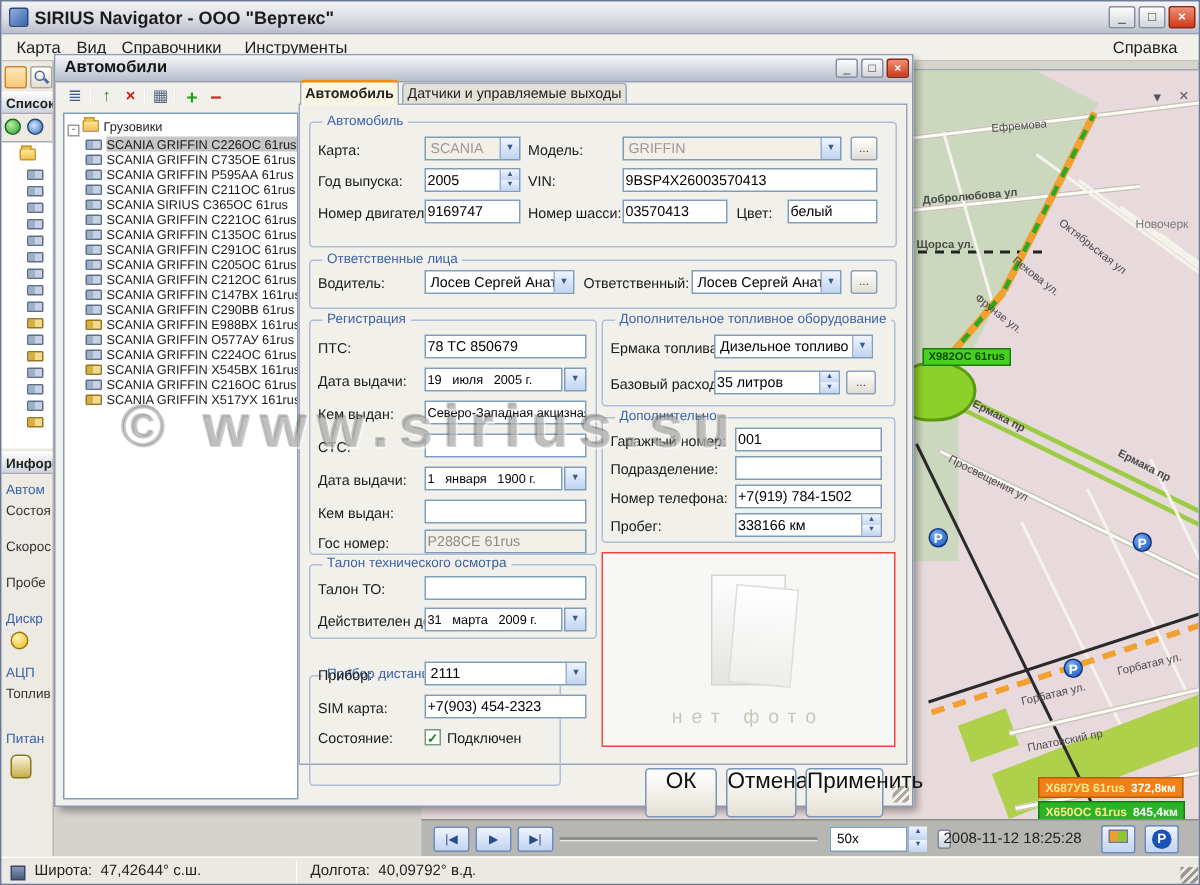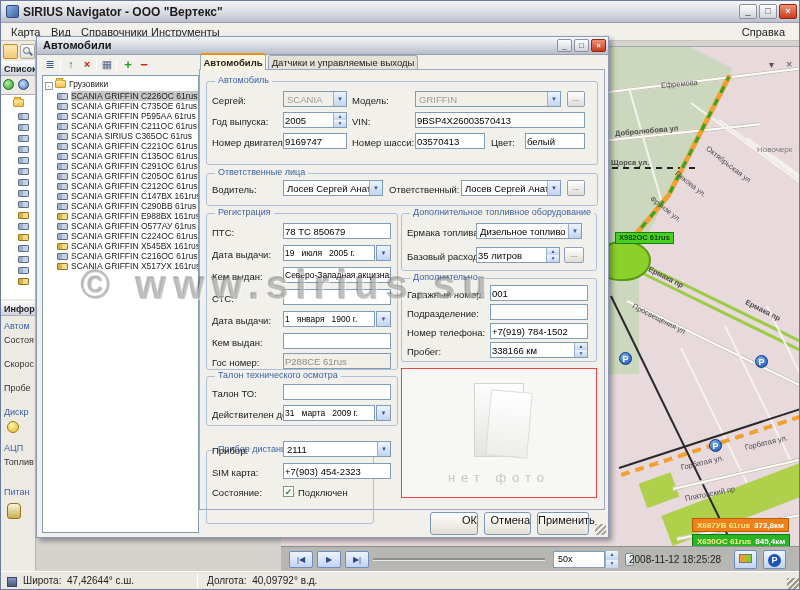--- a/index.html
+++ b/index.html
@@ -166,22 +166,22 @@
   .checkbox { position:absolute; width:11px; height:11px; background:#fff; border:1px solid #7a9a7a;
     font-size:9px; line-height:10px; text-align:center; color:#1e8a1e; font-weight:bold; }
   #photo-box { position:absolute; left:201px; top:298px; width:196px; height:130px;
     background:#f7f7f5; border:1px solid #ef4444; }
   .folder-back { position:absolute; left:72px; top:14px; width:50px; height:74px;
     background:linear-gradient(#fdfdfd,#e4e4e2); border:1px solid #d4d4d0; }
   .folder-front { position:absolute; left:86px; top:22px; width:42px; height:66px;
     background:linear-gradient(#ffffff,#ededeb); border:1px solid #dcdcd8; transform:rotate(5deg); }
   #no-photo { position:absolute; left:0; right:0; bottom:12px; text-align:center;
     font-size:13px; letter-spacing:6px; color:#cac6bc; }
-  .xpbtn { position:absolute; height:23px; background:linear-gradient(#ffffff,#e4e0d4);
-    border:1px solid #7a96b8; border-radius:3px; font-size:11px; text-align:right; line-height:15px; color:#111; }
+  .xpbtn { position:absolute; height:33px; background:linear-gradient(#ffffff,#e4e0d4);
+    border:1px solid #7a96b8; border-radius:3px; font-size:15px; text-align:center; line-height:15px; color:#111; }
   #dlg-grip { position:absolute; right:2px; bottom:2px; width:11px; height:11px;
     background:repeating-linear-gradient(135deg,#a8a8a0 0 2px,transparent 2px 4px); }
 
   #watermark { position:absolute; left:80px; top:262px; width:720px; z-index:40;
     font-size:40px; font-weight:bold; letter-spacing:7px; color:rgba(115,115,115,0.34);
     text-shadow:1px 1px 0 rgba(255,255,255,0.55), -1px -1px 0 rgba(70,70,70,0.28);
     pointer-events:none; white-space:nowrap; }
 </style>
 </head>
 <body>
@@ -195,21 +195,21 @@
       <div class="winbtn">_</div>
       <div class="winbtn">□</div>
       <div class="winbtn close">×</div>
     </div>
   </div>
 
   <div id="menubar">
     <span class="menuitem" style="left:6px">Карта</span>
     <span class="menuitem" style="left:46px">Вид</span>
     <span class="menuitem" style="left:76px">Справочники</span>
-    <span class="menuitem" style="left:146px">Инструменты</span>
+    <span class="menuitem" style="left:158px">Инструменты</span>
     <span class="menuitem" id="menu-help">Справка</span>
   </div>
 
   <div id="sidebar">
     <div class="tool14 active" style="left:2px; top:3px;"></div>
     <div class="tool14" style="left:19px; top:3px;">
       <span class="magnifier" style="left:2px; top:2px;"></span>
     </div>
     <div class="side-hdr" style="top:20px">Список</div>
     <div class="globe" style="left:2px; top:38px;"></div>
@@ -379,21 +379,21 @@
     </div>
 
     <div class="tab" id="tab-active">Автомобиль</div>
     <div class="tab" id="tab-inactive">Датчики и управляемые выходы</div>
 
     <div id="tabpage">
 
       <div class="gbox" style="left:6px; top:11px; width:392px; height:84px;">
         <span class="gtitle">Автомобиль</span>
       </div>
-      <div class="lbl" style="left:12px; top:25px;">Сергей:</div>
+      <div class="lbl" style="left:12px; top:25px;">Карта:</div>
       <div class="combo disabled" style="left:83px; top:21px; width:64px;"><span>SCANIA</span><span class="carrow">▼</span></div>
       <div class="lbl" style="left:152px; top:25px;">Модель:</div>
       <div class="combo disabled" style="left:215px; top:21px; width:146px;"><span>GRIFFIN</span><span class="carrow">▼</span></div>
       <div class="morebtn" style="left:367px; top:21px; width:18px;">...</div>
       <div class="lbl" style="left:12px; top:46px;">Год выпуска:</div>
       <div class="field" style="left:83px; top:42px; width:64px;"><span>2005</span><span class="spinbtns"><span>▲</span><span>▼</span></span></div>
       <div class="lbl" style="left:152px; top:46px;">VIN:</div>
       <div class="field" style="left:215px; top:42px; width:170px;">9BSP4X26003570413</div>
       <div class="lbl" style="left:12px; top:67px;">Номер двигателя:</div>
       <div class="field" style="left:83px; top:63px; width:64px;">9169747</div>

